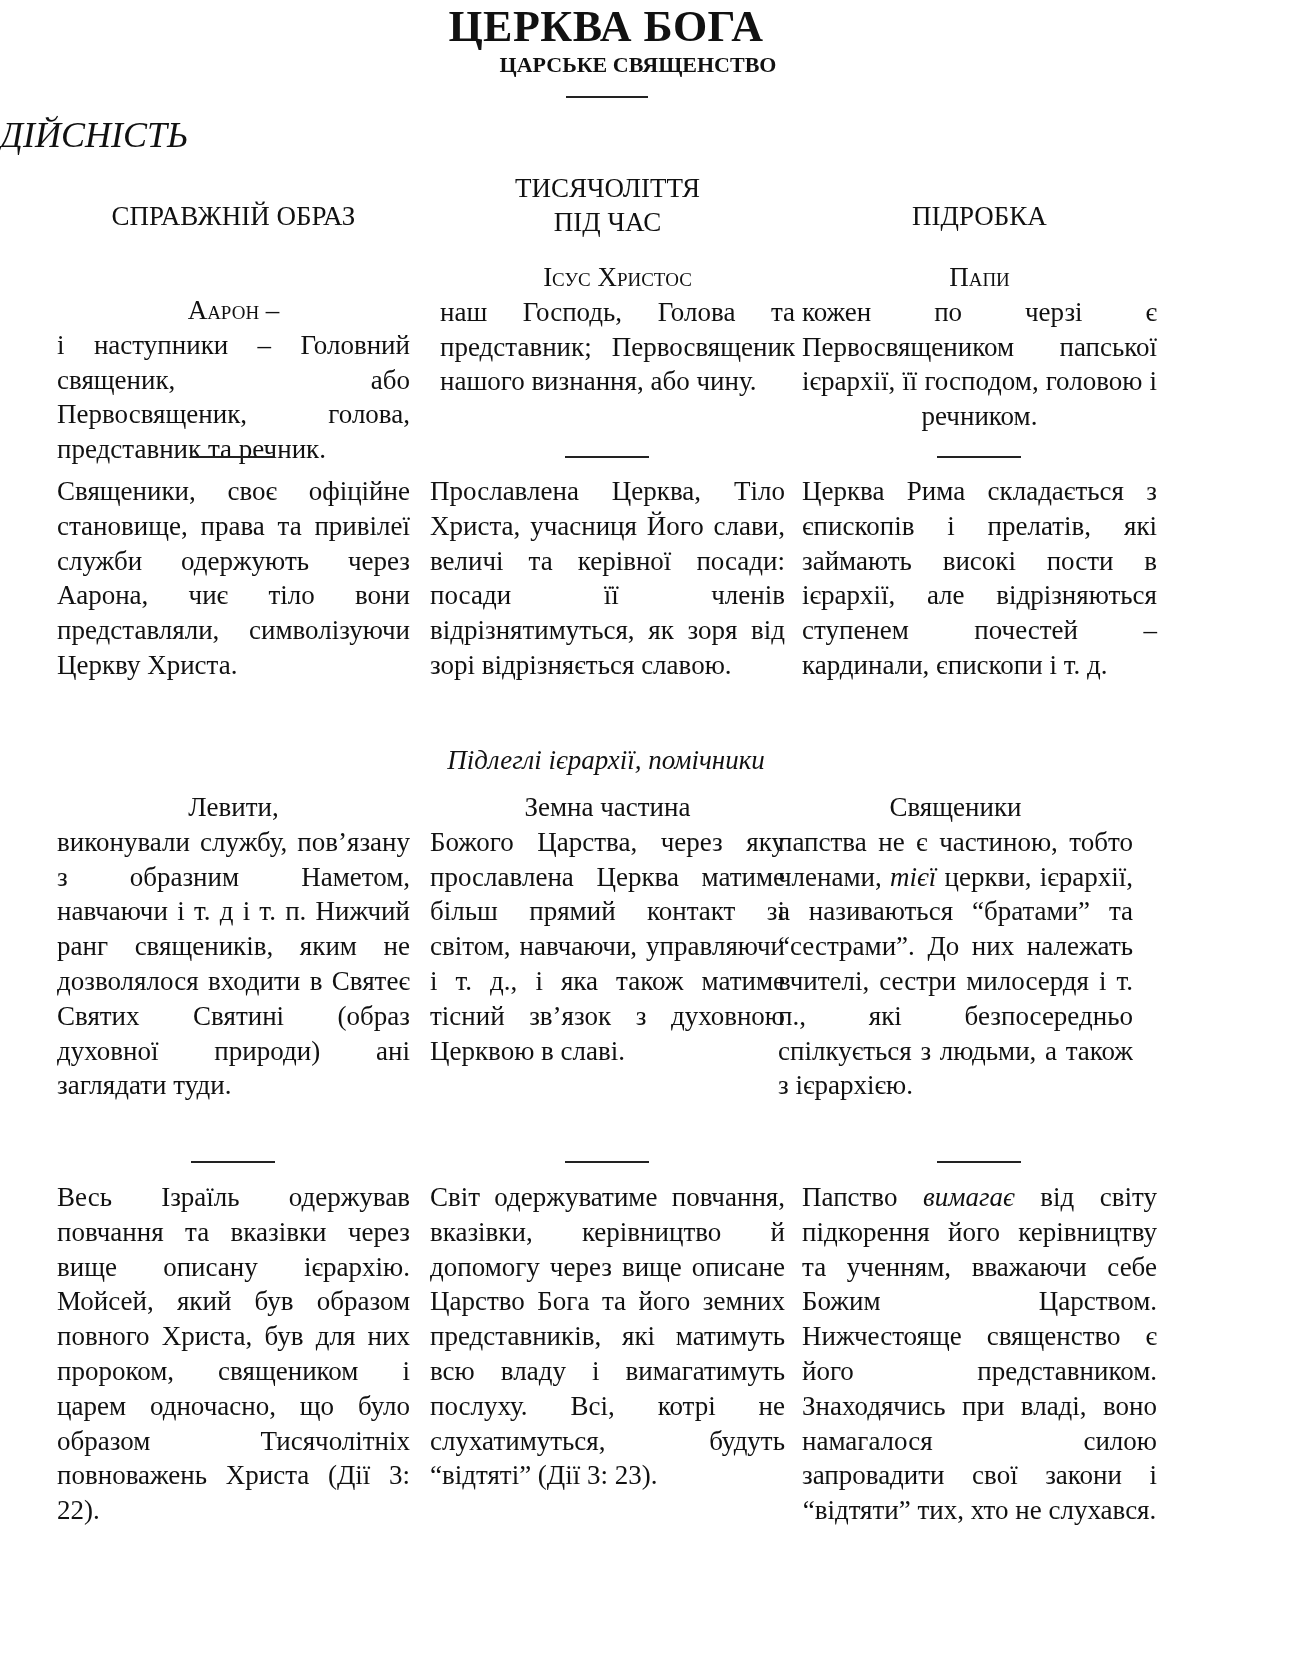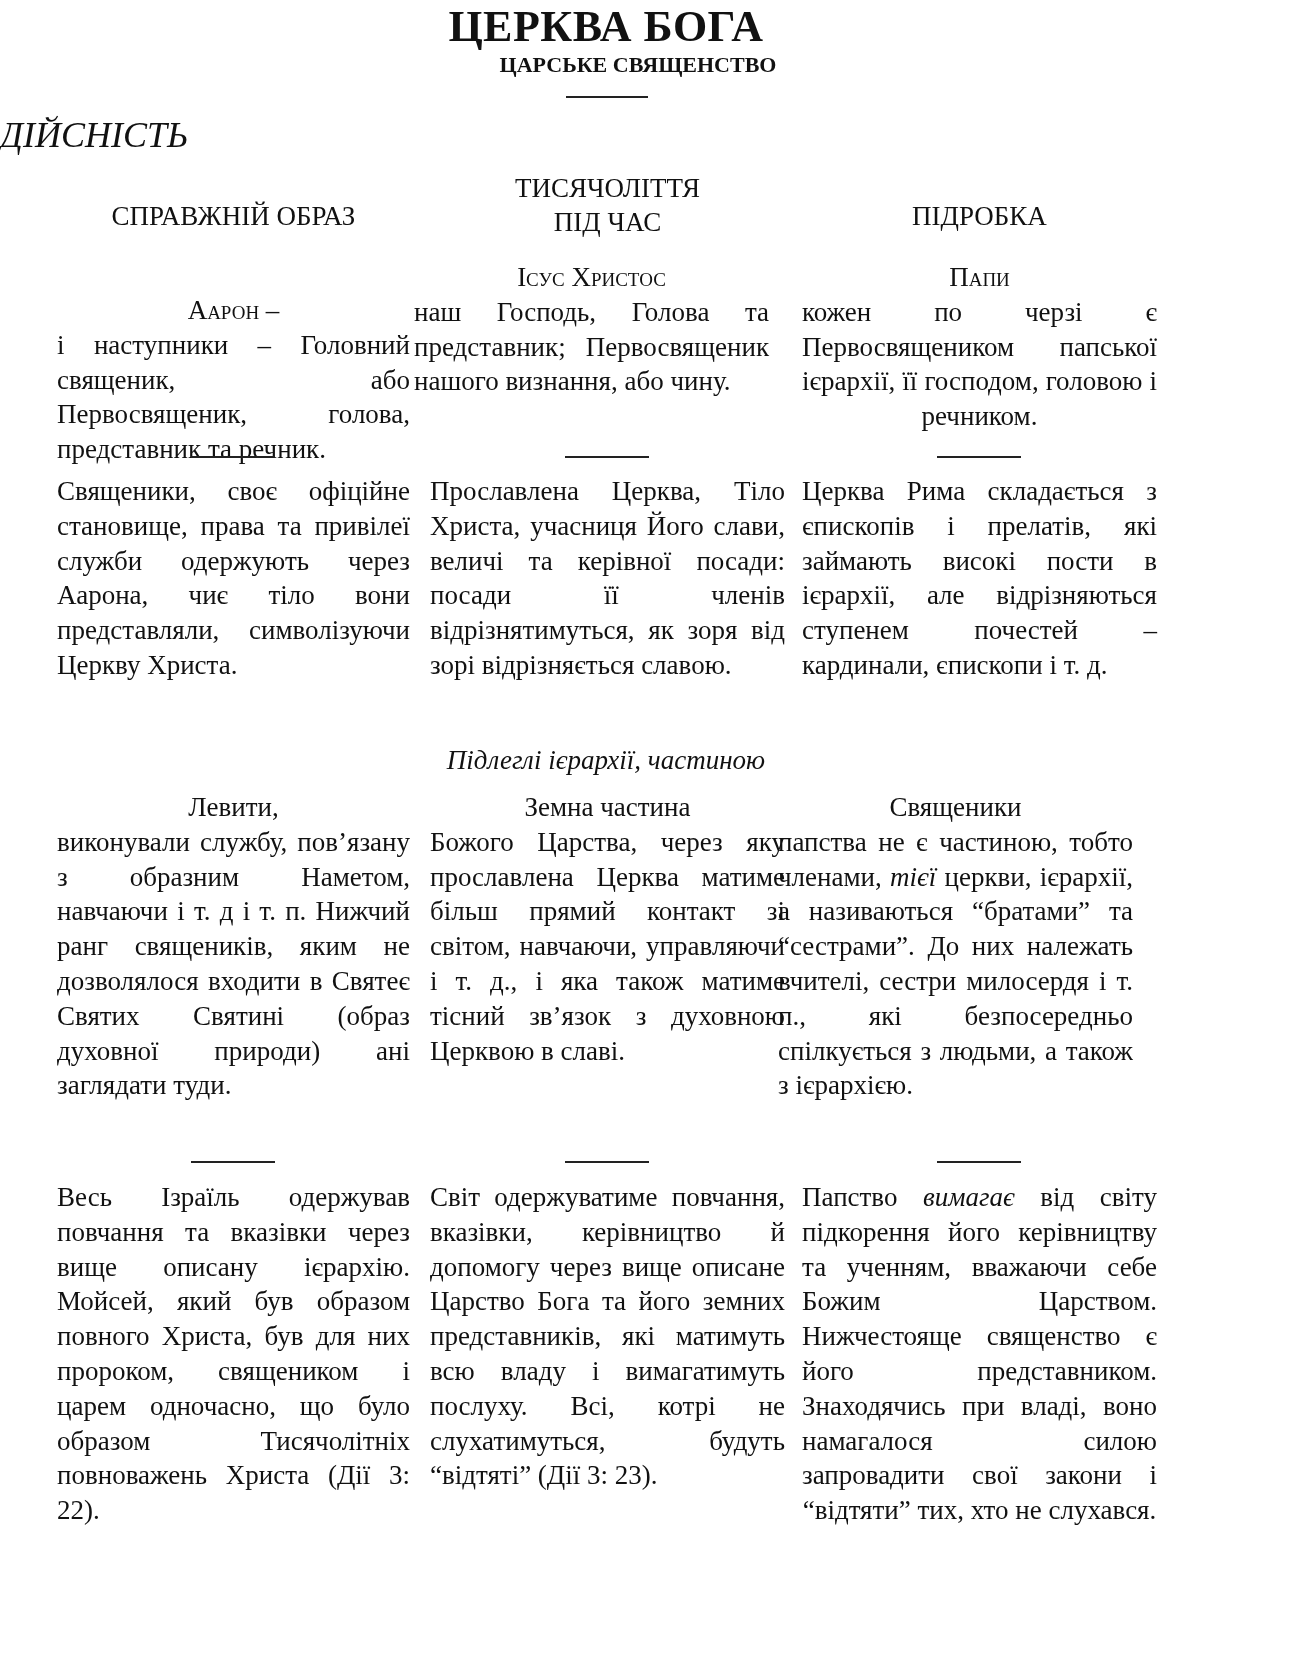--- a/index.html
+++ b/index.html
@@ -39,38 +39,38 @@
   <div>ПІД ЧАС</div>
 </div>
 <div class="colhead" style="left:802px; width:355px; top:199px;">
   <span>ПІДРОБКА</span>
 </div>
 
 <div class="col" style="left:57px; width:353px; top:260px;margin-top:33px;">
   <span class="lbl sc">Аарон –</span>
   <div>і наступники – Головний священик, або Первосвященик, голова, представник та речник.</div>
 </div>
-<div class="col" style="left:414px; width:355px; top:260px;">
+<div class="col" style="left:440px; width:355px; top:260px;">
   <span class="lbl sc">Ісус Христос</span>
   <div>наш Господь, Голова та представник; Первосвященик нашого визнання, або чину.</div>
 </div>
 <div class="col" style="left:802px; width:355px; top:260px; text-align-last:center;">
   <span class="lbl sc">Папи</span>
   <div>кожен по черзі є Первосвящеником папської ієрархії, її господом, головою і речником.</div>
 </div>
 
 <div class="rule" style="left:191px; top:456px; width:84px;"></div>
 <div class="rule" style="left:565px; top:456px; width:84px;"></div>
 <div class="rule" style="left:937px; top:456px; width:84px;"></div>
 
 <div class="block" style="left:57px; width:353px; top:474px;">Священики, своє офіційне становище, права та привілеї служби одержують через Аарона, чиє тіло вони представляли, символізуючи Церкву Христа.</div>
 <div class="block" style="left:430px; width:355px; top:474px;">Прославлена Церква, Тіло Христа, учасниця Його слави, величі та керівної посади: посади її членів відрізнятимуться, як зоря від зорі відрізняється славою.</div>
 <div class="block" style="left:802px; width:355px; top:474px;">Церква Рима складається з єпископів і прелатів, які займають високі пости в ієрархії, але відрізняються ступенем почестей – кардинали, єпископи і т. д.</div>
 
-<div class="center-line" style="top:743px;">Підлеглі ієрархії, частиною</div>
+<div class="center-line" style="top:743px;">Підлеглі ієрархії, помічники</div>
 
 <div class="col" style="left:57px; width:353px; top:790px;">
   <span class="lbl">Левити,</span>
   <div>виконували службу, пов’язану з образним Наметом, навчаючи і т. д і т. п. Нижчий ранг священиків, яким не дозволялося входити в Святеє Святих Святині (образ духовної природи) ані заглядати туди.</div>
 </div>
 <div class="col" style="left:430px; width:355px; top:790px;">
   <span class="lbl">Земна частина</span>
   <div>Божого Царства, через яку прославлена Церква матиме більш прямий контакт зі світом, навчаючи, управляючи і т. д., і яка також матиме тісний зв’язок з духовною Церквою в славі.</div>
 </div>
 <div class="col" style="left:778px; width:355px; top:790px;">

